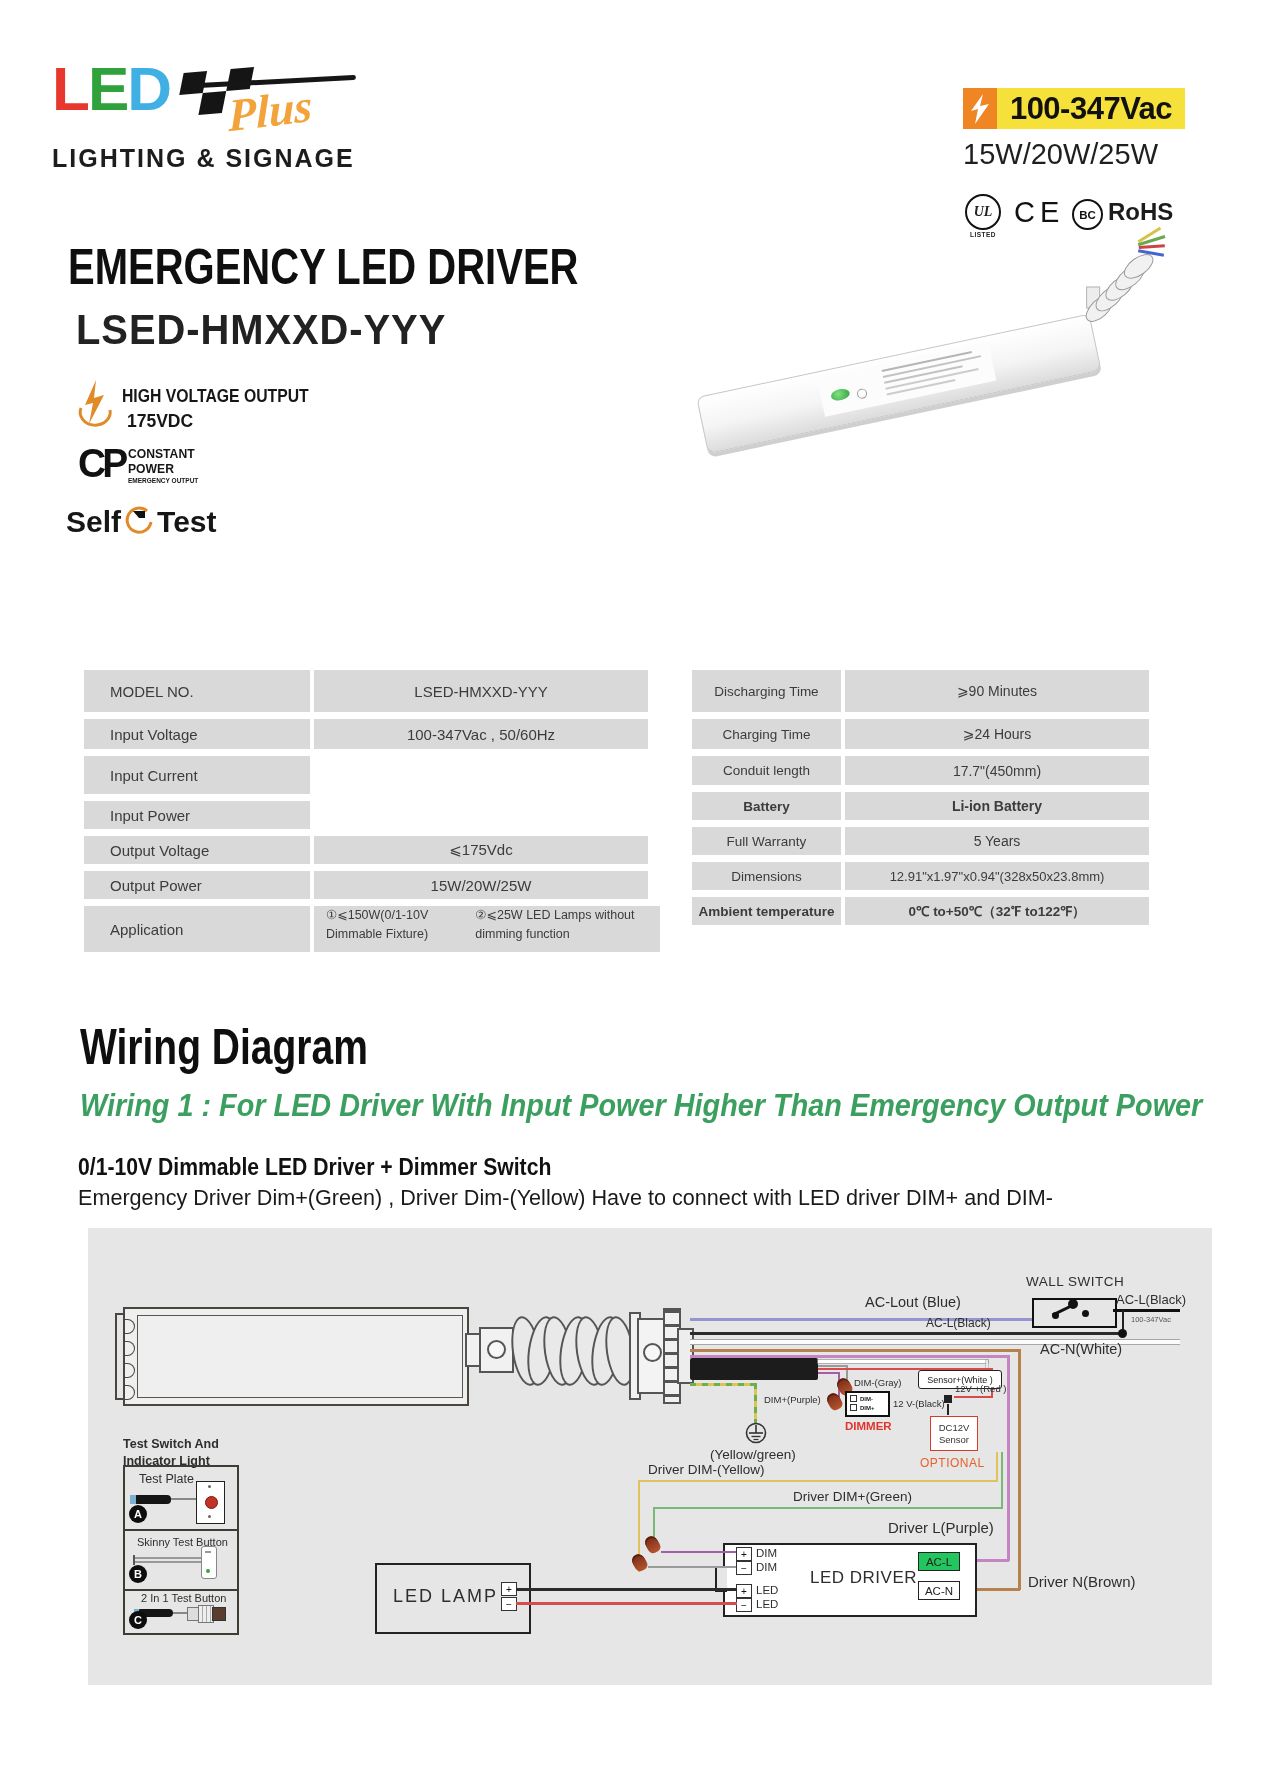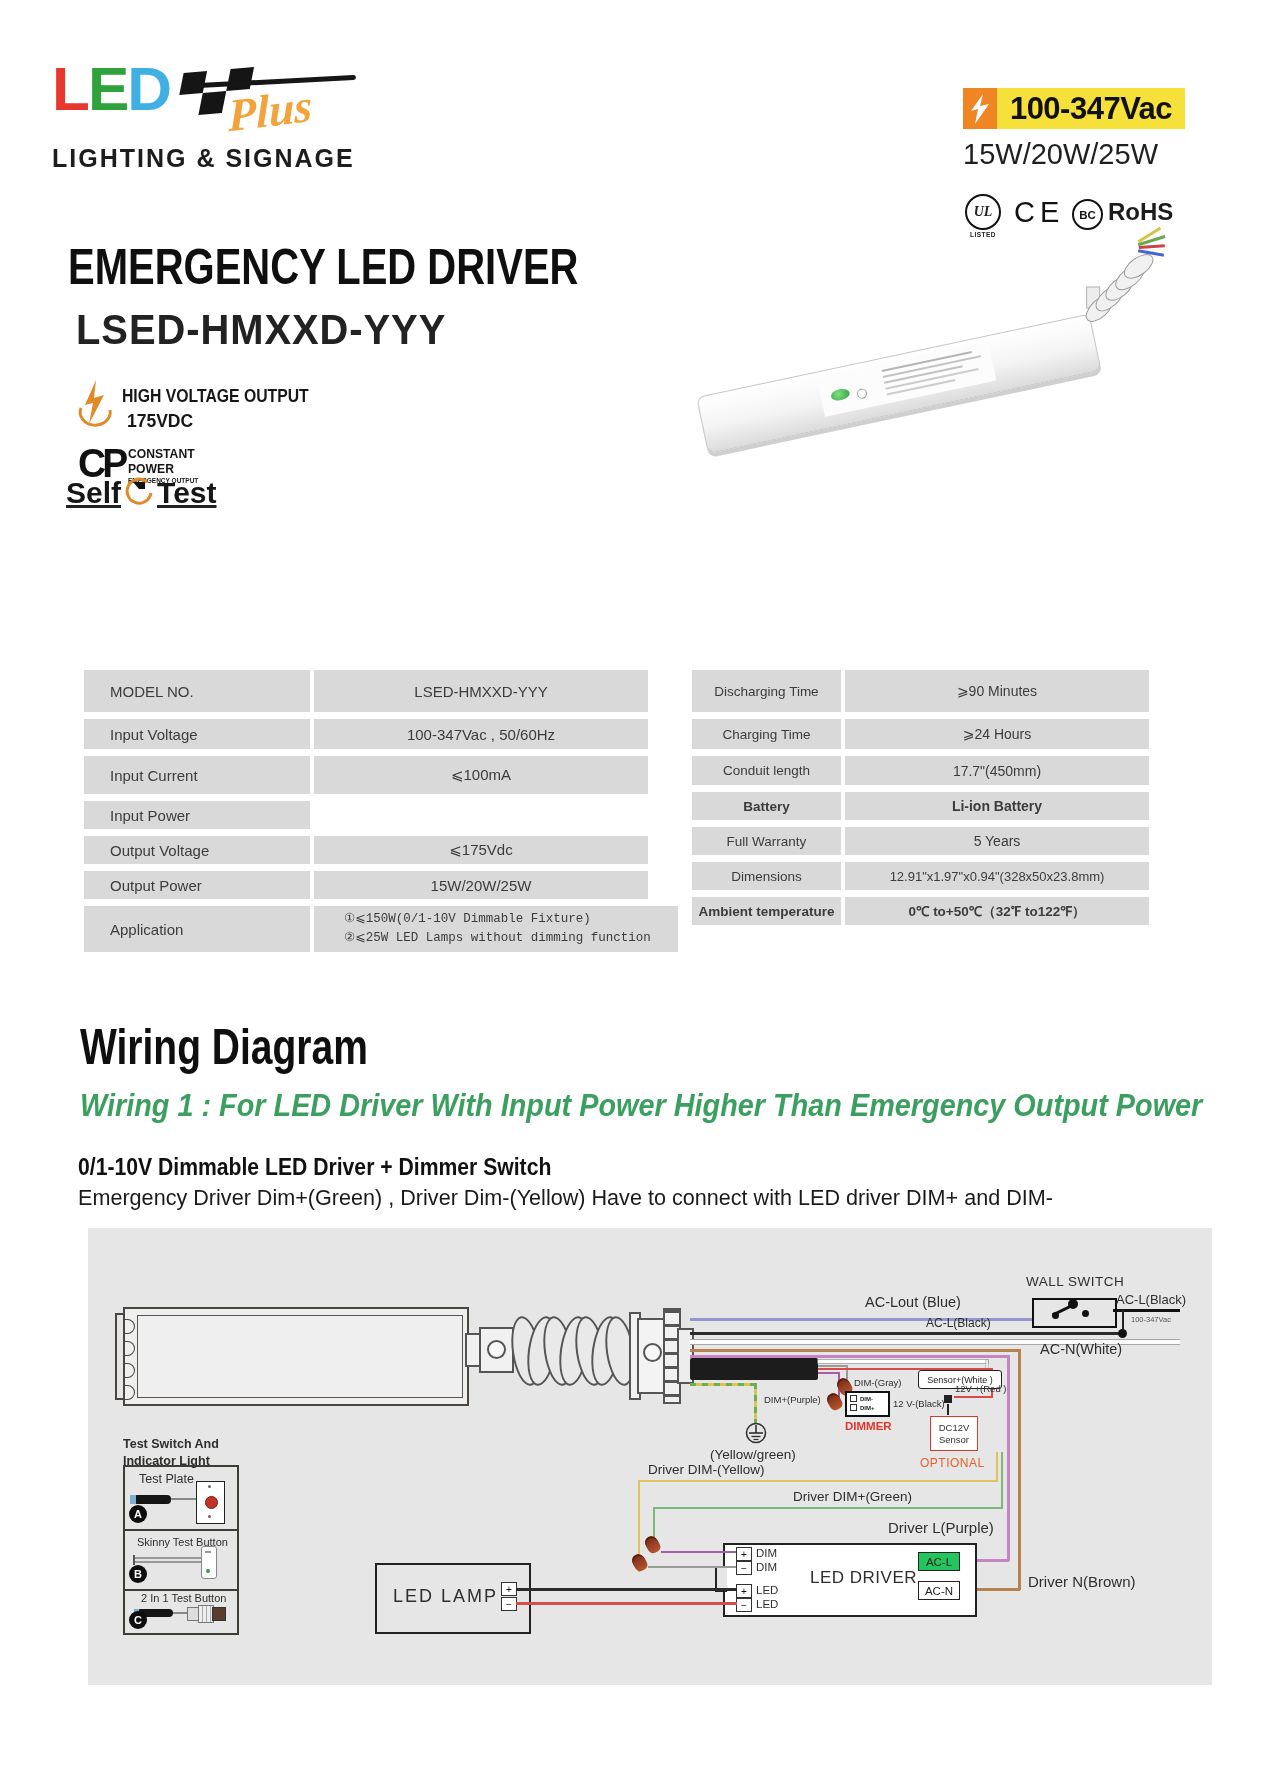--- a/index.html
+++ b/index.html
@@ -70,21 +70,21 @@
     <polygon points="20,2 9,27 17,25 13,46 28,17 18,20" fill="#E08A28"></polygon>
   </svg>
   <div class="t" style="left:122px;top:386px;font-size:17.5px;font-weight:800;color:#161616;transform:scaleX(.9);transform-origin:left top;">HIGH  VOLTAGE  OUTPUT</div>
   <div class="t" style="left:127px;top:411px;font-size:17.5px;font-weight:800;color:#161616;">175VDC</div>
 
   <div class="t" style="left:78px;top:440px;font-size:41px;font-weight:900;letter-spacing:-4px;color:#111;transform:scaleX(.95);transform-origin:left top;">CP</div>
   <div class="t" style="left:128px;top:446px;font-size:13.5px;font-weight:800;color:#161616;transform:scaleX(.9);transform-origin:left top;">CONSTANT</div>
   <div class="t" style="left:128px;top:461px;font-size:13.5px;font-weight:800;color:#161616;transform:scaleX(.9);transform-origin:left top;">POWER</div>
   <div class="t" style="left:128px;top:477px;font-size:6.5px;font-weight:700;color:#161616;">EMERGENCY OUTPUT</div>
 
-  <div class="abs" style="left:66px;top:476px;display:flex;text-decoration:underline;">
+  <div class="abs" style="left:66px;top:505px;display:flex;">
     <span style="font-size:30px;font-weight:800;color:#161616;">Self</span>
     <svg width="34" height="34" viewBox="0 0 34 34" style="margin:0 1px;">
       <path d="M25 6 A12 12 0 1 0 29 17" stroke="#E08A28" stroke-width="3" fill="none"></path>
       <path d="M11 6 L23 6 L23 13 L17 13 Z" fill="#111"></path>
     </svg>
     <span style="font-size:30px;font-weight:800;color:#161616;">Test</span>
   </div>
 
   <div class="abs" style="left:665px;top:235px;width:480px;height:250px;">
     <div class="abs" style="left:0;top:0;width:480px;height:250px;transform:rotate(-12deg);">
@@ -119,36 +119,35 @@
     <div class="row" style="height:42px;">
       <div class="cell lab">MODEL NO.</div>
       <div class="cell val">LSED-HMXXD-YYY</div>
     </div>
     <div class="row" style="height:30px;">
       <div class="cell lab">Input Voltage</div>
       <div class="cell val">100-347Vac , 50/60Hz</div>
     </div>
     <div class="row" style="height:38px;">
       <div class="cell lab">Input Current</div>
-      <div class="cell val">⩽100mA</div>
     </div>
     <div class="row" style="height:28px;">
       <div class="cell lab">Input Power</div>
     </div>
     <div class="row" style="height:28px;">
       <div class="cell lab">Output Voltage</div>
       <div class="cell val">⩽175Vdc</div>
     </div>
     <div class="row" style="height:28px;">
       <div class="cell lab">Output Power</div>
       <div class="cell val">15W/20W/25W</div>
     </div>
     <div class="row" style="height:46px;">
       <div class="cell lab">Application</div>
-      <div class="cell val" style="flex-direction:column;justify-content:center;align-items:flex-start;padding-left:30px;font-size:12.5px;line-height:1.5;font-family:Liberation Mono, monospace;">
+      <div class="cell val" style="flex-direction:row;justify-content:center;align-items:flex-start;padding-left:12px;font-size:12.5px;line-height:1.5;">
         <div>①⩽150W(0/1-10V Dimmable Fixture)</div>
         <div>②⩽25W LED Lamps without dimming function</div>
       </div>
     </div>
   </div>
 
   <div class="abs" style="left:692px;top:670px;">
     <div class="row" style="height:42px;">
       <div class="cell rlab">Discharging Time</div>
       <div class="cell rval">⩾90 Minutes</div>

